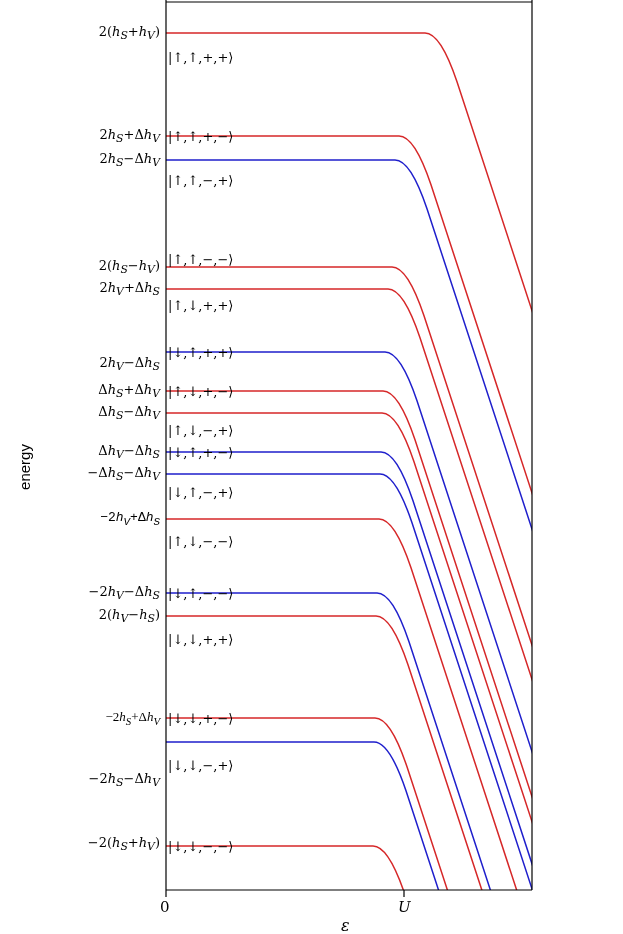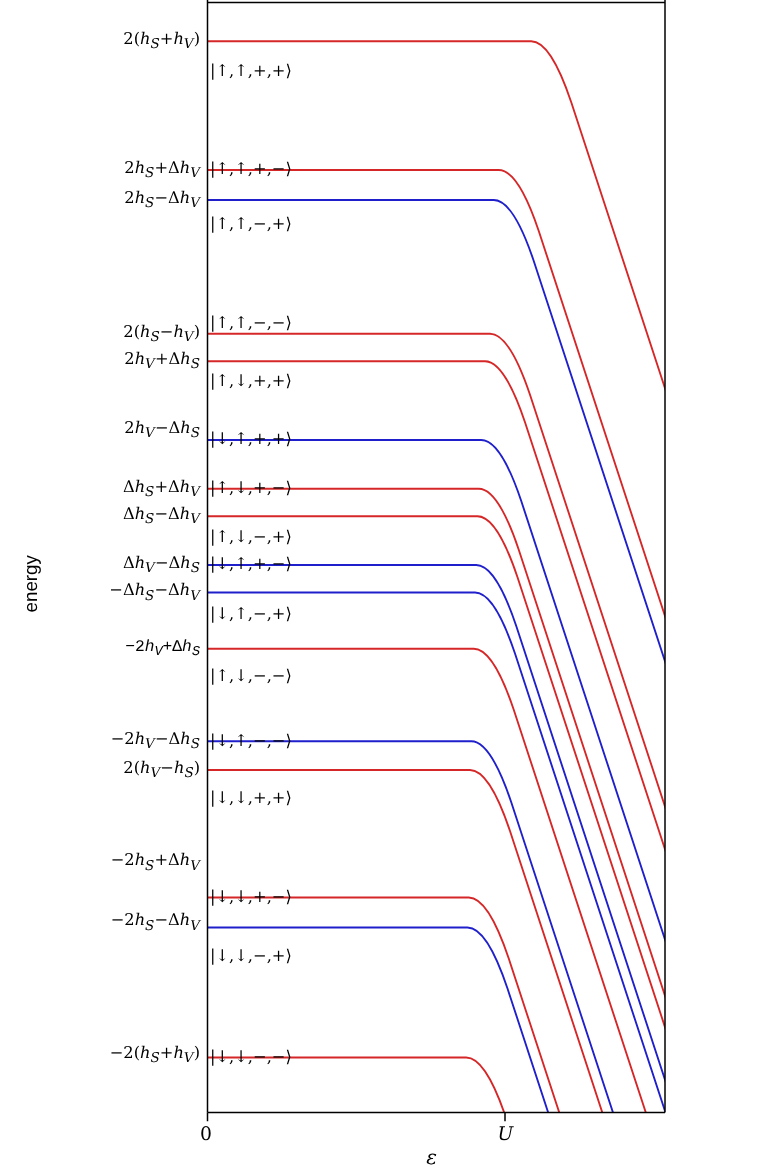--- a/index.html
+++ b/index.html
@@ -85,30 +85,30 @@
 <div id="figure">
 
   <div class="axis-ylabel">energy</div>
 
   <div id="ylabels">
       <div class="ylabel-item" style="top: 33px;">2(<i>h<sub>S</sub></i>+<i>h<sub>V</sub></i>)</div>
       <div class="ylabel-item" style="top: 136px;">2<i>h<sub>S</sub></i>+Δ<i>h<sub>V</sub></i></div>
       <div class="ylabel-item" style="top: 160px;">2<i>h<sub>S</sub></i>−Δ<i>h<sub>V</sub></i></div>
       <div class="ylabel-item" style="top: 267px; margin-left: 24px;">2(<i>h<sub>S</sub></i>−<i>h<sub>V</sub></i>)</div>
       <div class="ylabel-item" style="top: 289px;">2<i>h<sub>V</sub></i>+Δ<i>h<sub>S</sub></i></div>
-      <div class="ylabel-item" style="top: 344px;">2<i>h<sub>V</sub></i>−Δ<i>h<sub>S</sub></i></div>
+      <div class="ylabel-item" style="top: 364px;">2<i>h<sub>V</sub></i>−Δ<i>h<sub>S</sub></i></div>
       <div class="ylabel-item" style="top: 391px;">Δ<i>h<sub>S</sub></i>+Δ<i>h<sub>V</sub></i></div>
       <div class="ylabel-item" style="top: 413px;">Δ<i>h<sub>S</sub></i>−Δ<i>h<sub>V</sub></i></div>
       <div class="ylabel-item" style="top: 452px;">Δ<i>h<sub>V</sub></i>−Δ<i>h<sub>S</sub></i></div>
       <div class="ylabel-item" style="top: 474px;">−Δ<i>h<sub>S</sub></i>−Δ<i>h<sub>V</sub></i></div>
       <div class="ylabel-item" style="top: 519px; font-family: Liberation Mono, monospace;">−2<i>h<sub>V</sub></i>+Δ<i>h<sub>S</sub></i></div>
       <div class="ylabel-item" style="top: 593px;">−2<i>h<sub>V</sub></i>−Δ<i>h<sub>S</sub></i></div>
       <div class="ylabel-item" style="top: 616px;">2(<i>h<sub>V</sub></i>−<i>h<sub>S</sub></i>)</div>
-      <div class="ylabel-item" style="top: 690px;">−2<i>h<sub>S</sub></i>+Δ<i>h<sub>V</sub></i></div>
-      <div class="ylabel-item" style="top: 738px; text-align: right;">−2<i>h<sub>S</sub></i>−Δ<i>h<sub>V</sub></i></div>
+      <div class="ylabel-item" style="top: 718px; font-family: Liberation Serif, serif;">−2<i>h<sub>S</sub></i>+Δ<i>h<sub>V</sub></i></div>
+      <div class="ylabel-item" style="top: 780px; text-align: right;">−2<i>h<sub>S</sub></i>−Δ<i>h<sub>V</sub></i></div>
       <div class="ylabel-item" style="top: 844px;">−2(<i>h<sub>S</sub></i>+<i>h<sub>V</sub></i>)</div>
     </div>
 
   <div id="ketlabels">
       <div class="ket-item" style="top: 57px;">|↑,↑,+,+⟩</div>
       <div class="ket-item" style="top: 136px;">|↑,↑,+,−⟩</div>
       <div class="ket-item" style="top: 180px;">|↑,↑,−,+⟩</div>
       <div class="ket-item" style="top: 259px;">|↑,↑,−,−⟩</div>
       <div class="ket-item" style="top: 305px;">|↑,↓,+,+⟩</div>
       <div class="ket-item" style="top: 352px;">|↓,↑,+,+⟩</div>

